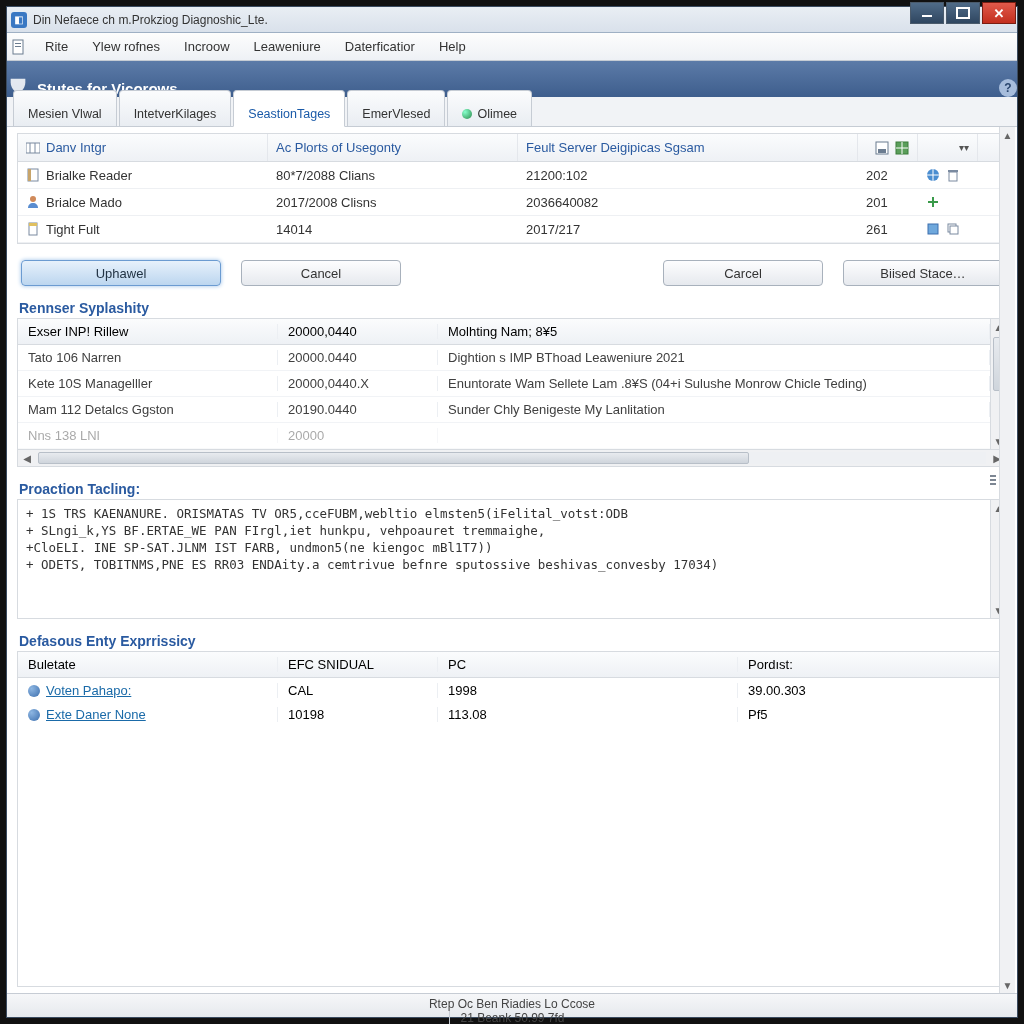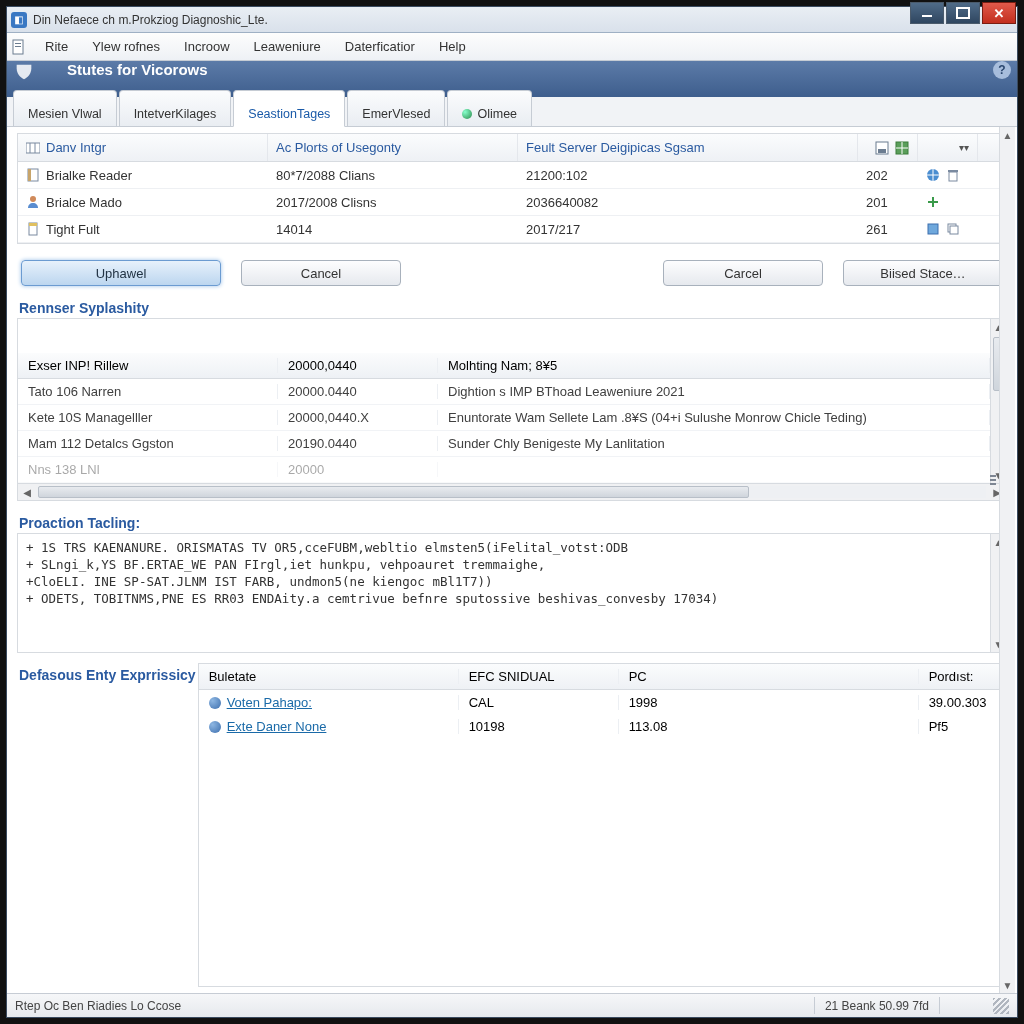--- a/index.html
+++ b/index.html
@@ -15,21 +15,21 @@
   .win-btn.min::after { content: ""; width: 10px; height: 2px; background: #fff; margin-top: 6px; }
   .win-btn.max::after { content: ""; width: 10px; height: 8px; border: 2px solid #fff; }
   .win-btn.close { background: linear-gradient(#e05a4b,#c32e1e); border-color: #7a1d12; }
   .win-btn.close::after { content: "✕"; font-weight: bold; }
   
   .menubar { height: 28px; background: linear-gradient(#fdfdfd,#eef1f5); border-bottom: 1px solid #c6ccd4; display: flex; align-items: center; padding: 0 4px; font-size: 13px; color: #333; }
   .menubar .m-icon { width: 16px; height: 16px; margin-right: 6px; display: inline-block; }
   .menubar .m-icon svg { width: 16px; height: 16px; }
   .menubar .item { padding: 4px 12px; cursor: default; }
   
-  .band { height: 36px; background: linear-gradient(#5c7ba8,#3e5e8d); color: #fff; display: flex; align-items: flex-start; padding: 0 6px; font-size: 15px; font-weight: 600; gap: 24px; }
+  .band { height: 36px; background: linear-gradient(#5c7ba8,#3e5e8d); color: #fff; display: flex; align-items: flex-end; padding: 0 0; font-size: 15px; font-weight: 600; }
   .band .band-icon { width: 22px; height: 22px; margin-right: 8px; display: inline-flex; align-items: center; justify-content: center; }
   .band .band-icon svg { fill: #fff; }
   .band .spacer { flex: 1; }
   .band .help { width: 18px; height: 18px; border-radius: 50%; background: #a7bddc; color: #2a466e; display: flex; align-items: center; justify-content: center; font-size: 12px; font-weight: bold; }
   
   .tabbar { height: 30px; background: #f1f3f6; border-bottom: 1px solid #c6ccd4; display: flex; align-items: flex-end; padding: 0 6px; gap: 2px; }
   .tab { padding: 16px 14px 5px; border: 1px solid #c6ccd4; border-bottom: none; background: linear-gradient(#fbfcfd,#e9edf2); border-radius: 4px 4px 0 0; font-size: 12.5px; color: #333; cursor: default; display: flex; align-items: center; gap: 5px; }
   .tab.active { background: #fff; border-bottom: 1px solid #fff; position: relative; top: 1px; color: #1a5aa8; }
   .tab .dot { width: 10px; height: 10px; border-radius: 50%; display: inline-block; }
   
@@ -51,21 +51,21 @@
   .hdr-chevron { font-size: 10px; color: #555; }
   
   .btnrow { display: flex; gap: 20px; padding: 6px 4px 0; align-items: center; }
   .btn { height: 26px; padding: 0 26px; border: 1px solid #a8b1bc; border-radius: 4px; background: linear-gradient(#fdfdfe,#e6e9ee); font-size: 13px; color: #333; cursor: default; min-width: 160px; display: flex; align-items: center; justify-content: center; }
   .btn.primary { background: linear-gradient(#e7f1fb,#bcd6ef); border-color: #6b9bd1; color: #234; box-shadow: 0 0 4px #9cc1e8; min-width: 200px; }
   .btnrow .gap { flex: 1; }
   
   .sect-title { color: #2a5aa0; font-weight: 600; font-size: 14px; padding: 4px 2px 2px; }
   
   .grid2wrap { border: 1px solid #d7dbe0; display: flex; }
-  .grid2 { flex: 1; margin-top: 34px; }
+  .grid2 { flex: 1; }
   .grid2 .head, .grid2 .row { display: grid; grid-template-columns: 260px 160px 1fr; align-items: center; }
   .grid2 .head { background: linear-gradient(#fbfcfd,#eef1f5); border-bottom: 1px solid #d7dbe0; height: 26px; font-size: 13px; }
   .grid2 .head .cell, .grid2 .row .cell { padding: 0 10px; border-right: 1px solid #eceff3; }
   .grid2 .row { height: 26px; border-bottom: 1px solid #f1f3f6; font-size: 13px; color: #404040; }
   .vscroll { width: 16px; background: #f0f1f3; border-left: 1px solid #d7dbe0; display: flex; flex-direction: column; }
   .vscroll .arrow { height: 16px; display: flex; align-items: center; justify-content: center; color: #666; font-size: 10px; }
   .vscroll .thumb { margin: 2px; background: linear-gradient(#e8ebef,#cfd5dc); border: 1px solid #b8bfc8; border-radius: 2px; height: 54px; }
   .vscroll .track { flex: 1; }
   .hscroll { height: 17px; border: 1px solid #d7dbe0; border-top: none; background: #f0f1f3; display: flex; align-items: center; }
   .hscroll .harrow { width: 18px; text-align: center; color: #666; font-size: 10px; }
@@ -76,21 +76,21 @@
   .logtext { flex: 1; padding: 6px 8px; font-family: Consolas, monospace; font-size: 12.5px; color: #333; line-height: 1.35; white-space: pre; overflow: hidden; }
   
   .grid3wrap { border: 1px solid #d7dbe0; flex: 1; min-height: 220px; }
   .grid3 .head, .grid3 .row { display: grid; grid-template-columns: 260px 160px 300px 1fr; align-items: center; }
   .grid3 .head { background: linear-gradient(#fbfcfd,#eef1f5); border-bottom: 1px solid #d7dbe0; height: 26px; font-size: 13px; }
   .grid3 .head .cell, .grid3 .row .cell { padding: 0 10px; border-right: 1px solid #eceff3; }
   .grid3 .row { height: 24px; font-size: 13px; }
   .link { color: #1a6aa8; text-decoration: underline; cursor: pointer; }
   .bullet { width: 12px; height: 12px; border-radius: 50%; background: radial-gradient(circle at 30% 30%, #8db6e2, #3d6fae); display: inline-block; margin-right: 6px; vertical-align: middle; }
   
-  .status { height: 24px; background: linear-gradient(#f6f7f9,#e6e9ed); border-top: 1px solid #c6ccd4; display: flex; align-items: center; padding: 3px 8px; font-size: 12px; color: #444; }
+  .status { height: 24px; background: linear-gradient(#f6f7f9,#e6e9ed); border-top: 1px solid #c6ccd4; display: flex; align-items: center; padding: 3px 8px; font-size: 12px; color: #444; flex-direction: column; }
   .status .spacer { flex: 1; }
   .status .cell { padding: 0 10px; border-left: 1px solid #c6ccd4; height: 100%; display: flex; align-items: center; }
   .status .grip { width: 16px; height: 16px; background: repeating-linear-gradient(135deg,#b0b6bf 0 2px,transparent 2px 4px); margin-left: 4px; }
 </style>
 </head>
 <body>
 
 <div class="window-frame">
   <div class="win-controls">
     <div class="win-btn min"></div>
@@ -329,21 +329,21 @@
 +CloELI. INE SP-SAT.JLNM IST FARB, undmon5(ne kiengoc mBl1T7))
 + ODETS, TOBITNMS,PNE ES RR03 ENDAity.a cemtrivue befnre sputossive beshivas_convesby 17034)</div>
           <div class="vscroll">
             <div class="arrow">▲</div>
             <div class="track"></div>
             <div class="arrow">▼</div>
           </div>
         </div>
       </div>
 
-      <div style="display:flex;flex-direction:row;flex:1;min-height:0">
+      <div style="display:flex;flex-direction:column;flex:1;min-height:0">
         <div class="sect-title">Defasous Enty Exprrissicy</div>
         <div class="grid3wrap">
           <div class="grid3">
             <div class="head">
               <div class="cell">Buletate</div>
               <div class="cell">EFC SNIDUAL</div>
               <div class="cell">PC</div>
               <div class="cell">Pordıst:</div>
             </div>
             <div class="row">

